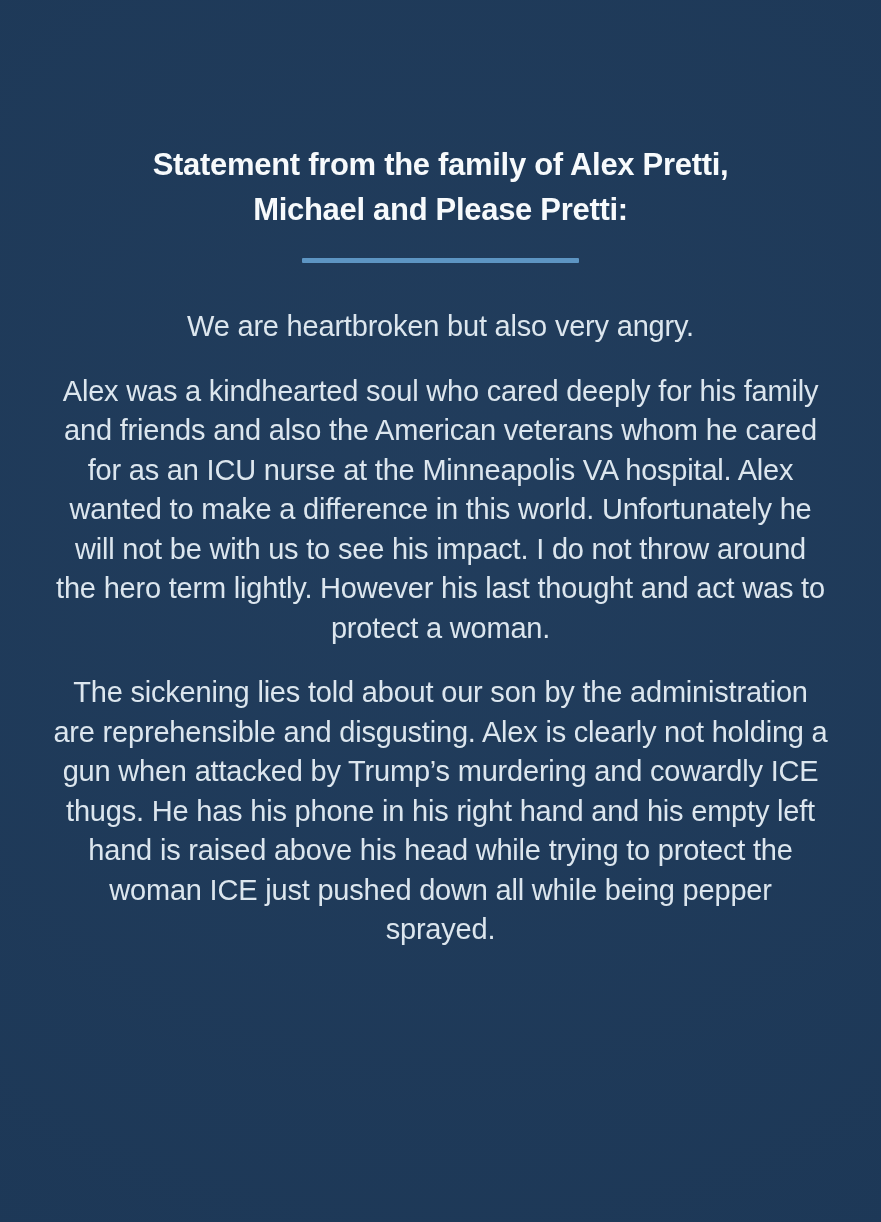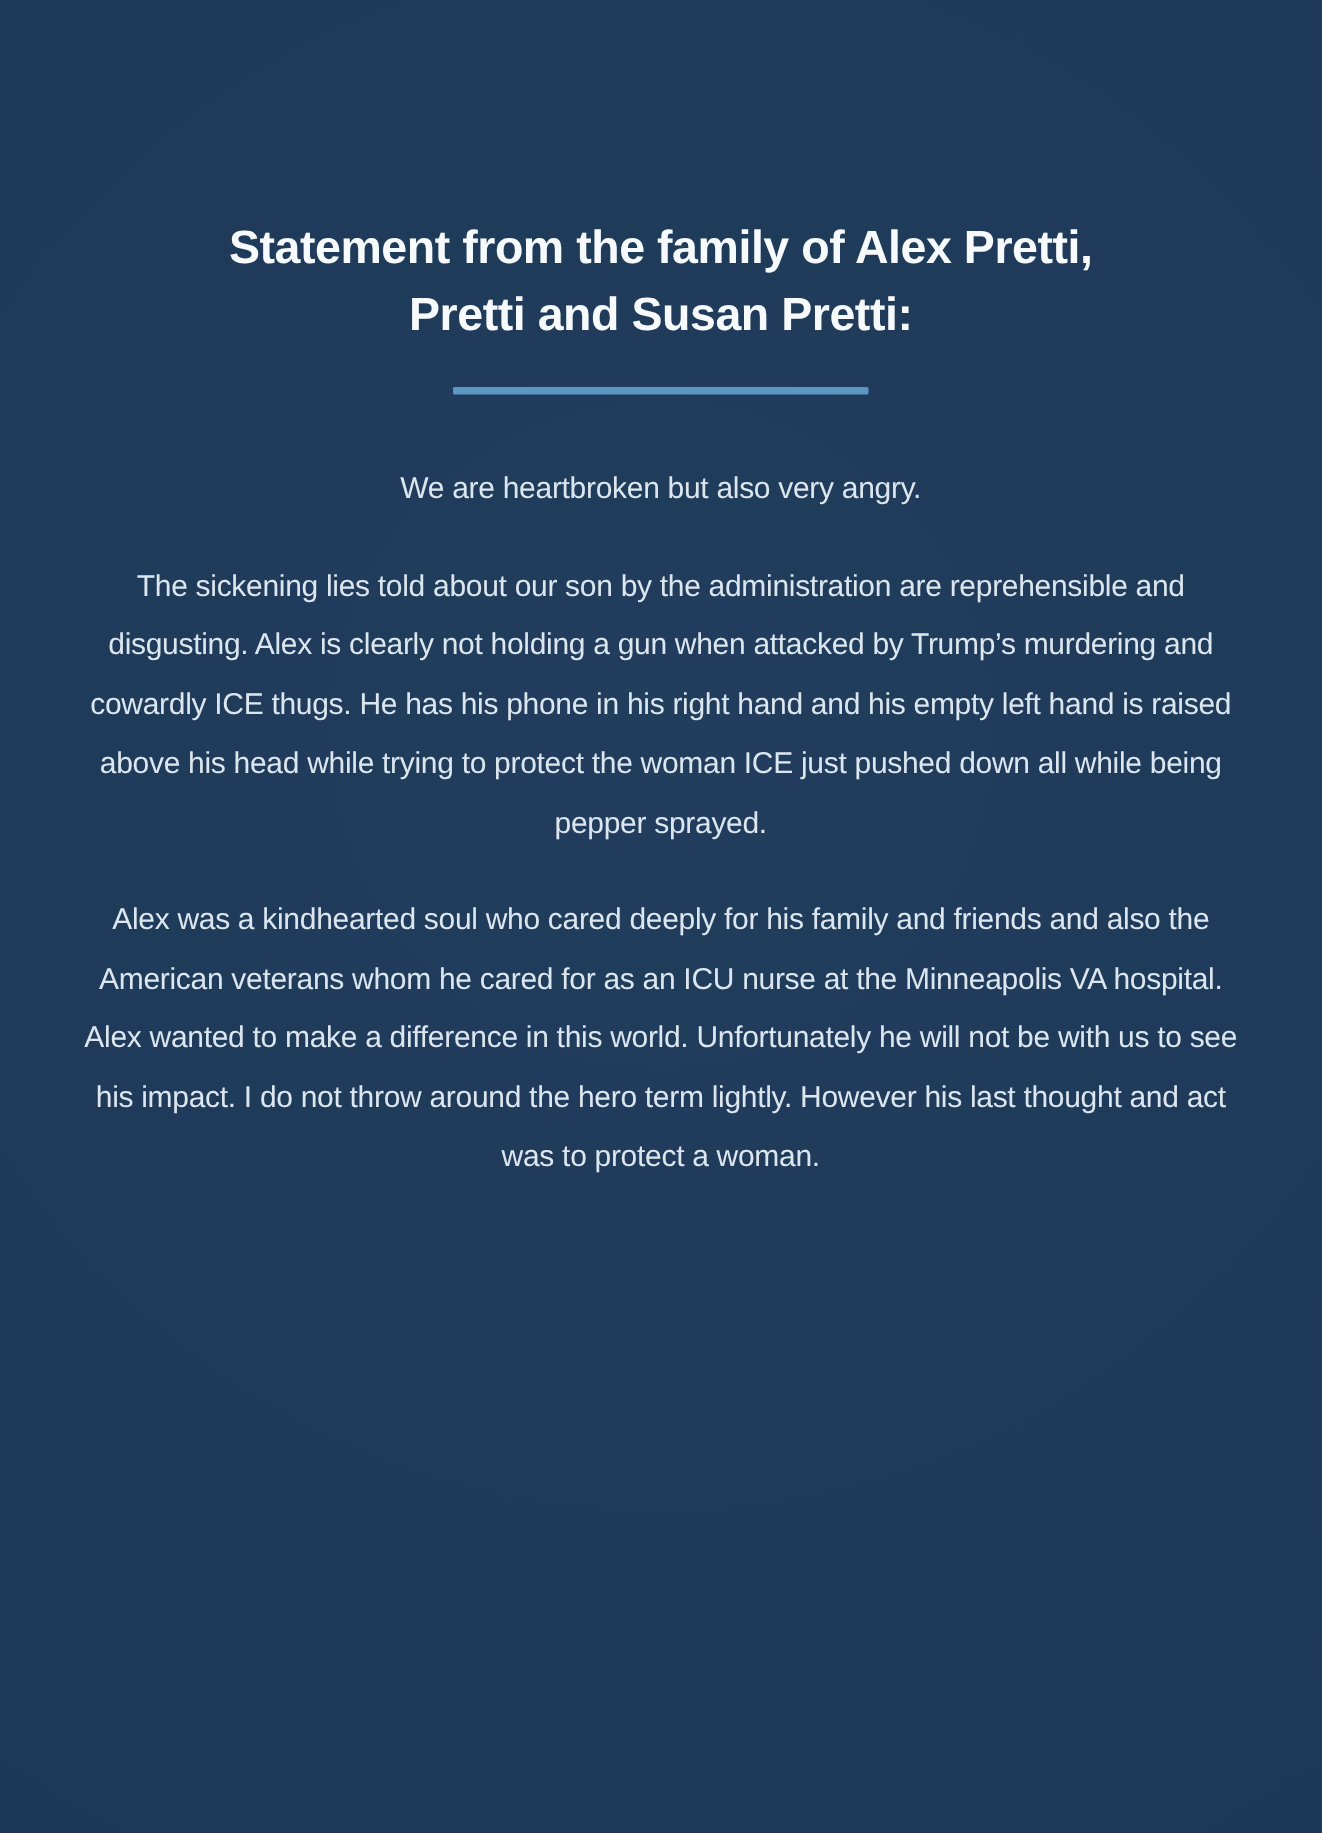--- a/index.html
+++ b/index.html
@@ -42,34 +42,34 @@
     border-radius: 1px;
   }
   .statement-body {
     margin-top: 44px;
   }
   .statement-body p {
     max-width: 778px;
     margin: 0 auto 25px auto;
     text-align: center;
     color: var(--body-color);
-    font-size: 20px;
+    font-size: 29px;
     line-height: 39.5px;
     letter-spacing: -0.2px;
   }
 </style>
 </head>
 <body>
 
 <div class="card">
   <h1 class="title">
     <span class="title-line">Statement from the family of Alex Pretti,</span>
-    <span class="title-line">Pretti and Susan Pretti:</span>
+    <span class="title-line">Michael and Please Pretti:</span>
   </h1>
 
   <div class="divider"></div>
 
   <div class="statement-body">
     <p>We are heartbroken but also very angry.</p>
+    <p>Alex was a kindhearted soul who cared deeply for his family and friends and also the American veterans whom he cared for as an ICU nurse at the Minneapolis VA hospital. Alex wanted to make a difference in this world. Unfortunately he will not be with us to see his impact. I do not throw around the hero term lightly. However his last thought and act was to protect a woman.</p>
     <p>The sickening lies told about our son by the administration are reprehensible and disgusting. Alex is clearly not holding a gun when attacked by Trump’s murdering and cowardly ICE thugs. He has his phone in his right hand and his empty left hand is raised above his head while trying to protect the woman ICE just pushed down all while being pepper sprayed.</p>
-    <p>Alex was a kindhearted soul who cared deeply for his family and friends and also the American veterans whom he cared for as an ICU nurse at the Minneapolis VA hospital. Alex wanted to make a difference in this world. Unfortunately he will not be with us to see his impact. I do not throw around the hero term lightly. However his last thought and act was to protect a woman.</p>
   </div>
 </div>
 
 </body></html>

